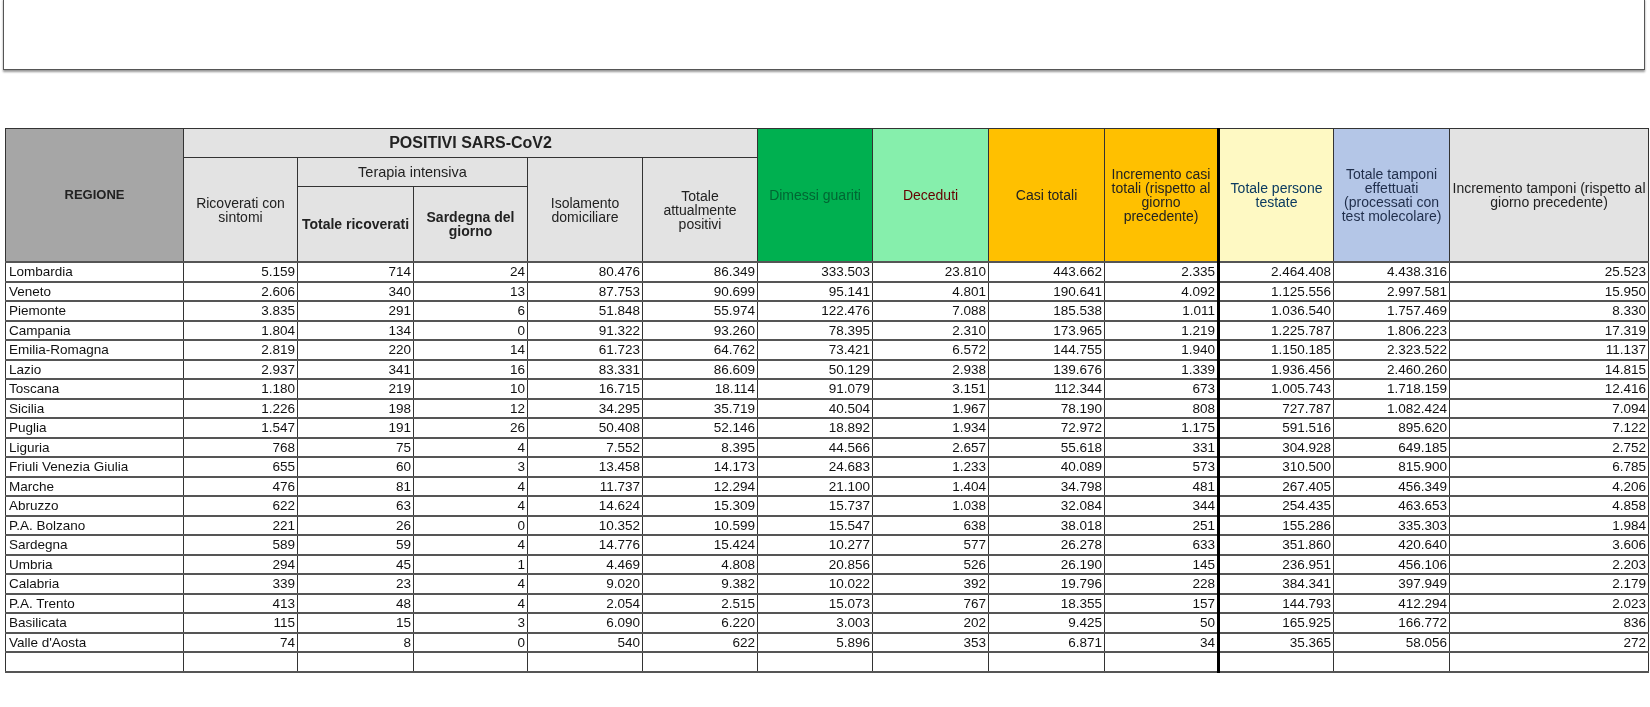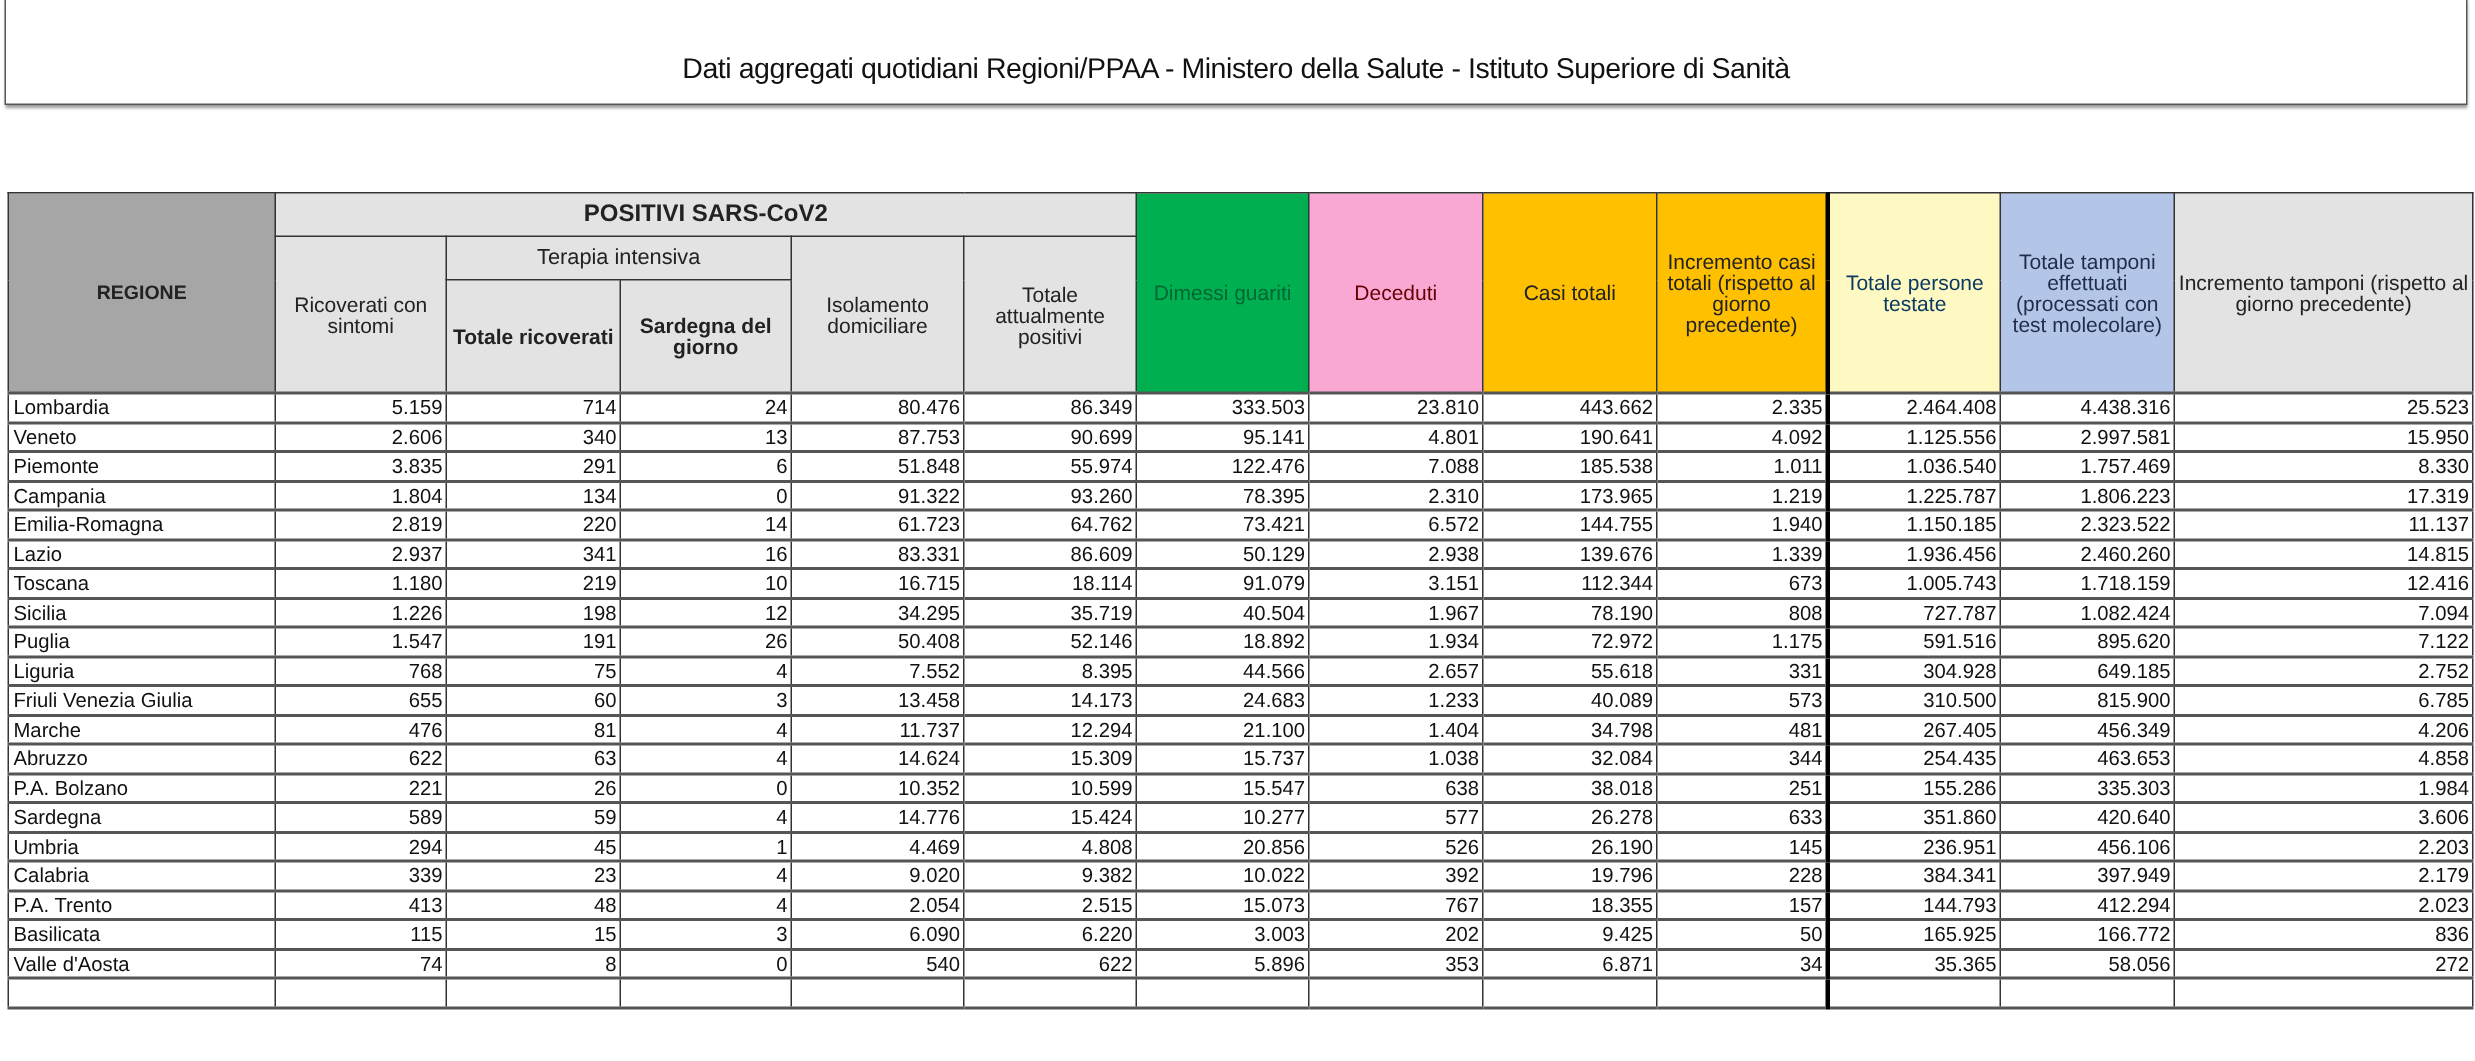--- a/index.html
+++ b/index.html
@@ -16,36 +16,35 @@
                table-layout:fixed; width:1643px; }
   table.grid th, table.grid td { border:1.5px solid #333; padding:0; }
   th { font-weight:normal; font-size:14px; line-height:14px; text-align:center;
        vertical-align:middle; color:#222; }
   th.regione { background:#a6a6a6; font-weight:bold; font-size:13px;margin-left:28px; }
   th.grey { background:#e3e3e3; }
   th.top { font-weight:bold; font-size:16px; height:28px; }
   th.ti { font-size:14.5px; height:28px; }
   th.sub { height:74px;font-weight:bold; }
   th.green { background:#00b050; color:#063; }
-  th.red { background:#f9a8d4; color:#600; }
+  th.red { background:#86efac; color:#600; }
   th.orange { background:#ffc000; }
   th.blue { background:#fef9c3; color:#0b3a60; }
   th.lav { background:#b4c6e7; color:#1f2d4a; }
   th.thickR, td.thickR { border-right:3px solid #000 !important; }
 
   td { height:17.5px; font-size:13.5px; line-height:17px; text-align:right;
        padding-right:2px !important; white-space:nowrap; overflow:hidden; }
   td.name { text-align:left; padding-left:3px !important; padding-right:0 !important; }
   tr.datarow td { border-top:2px solid #555; border-bottom:2px solid #555; }
 </style>
 </head>
 <body>
 
 <div class="title-box">
-  <div class="title-line2">Dati aggregati quotidiani Regioni/PPAA - Ministero della Salute - Istituto Superiore di Sanità</div>
 </div>
 
 <table class="grid">
   <colgroup>
     <col style="width:178px">
       <col style="width:114px">
       <col style="width:116px">
       <col style="width:114px">
     <col style="width:115px">
       <col style="width:115px">

